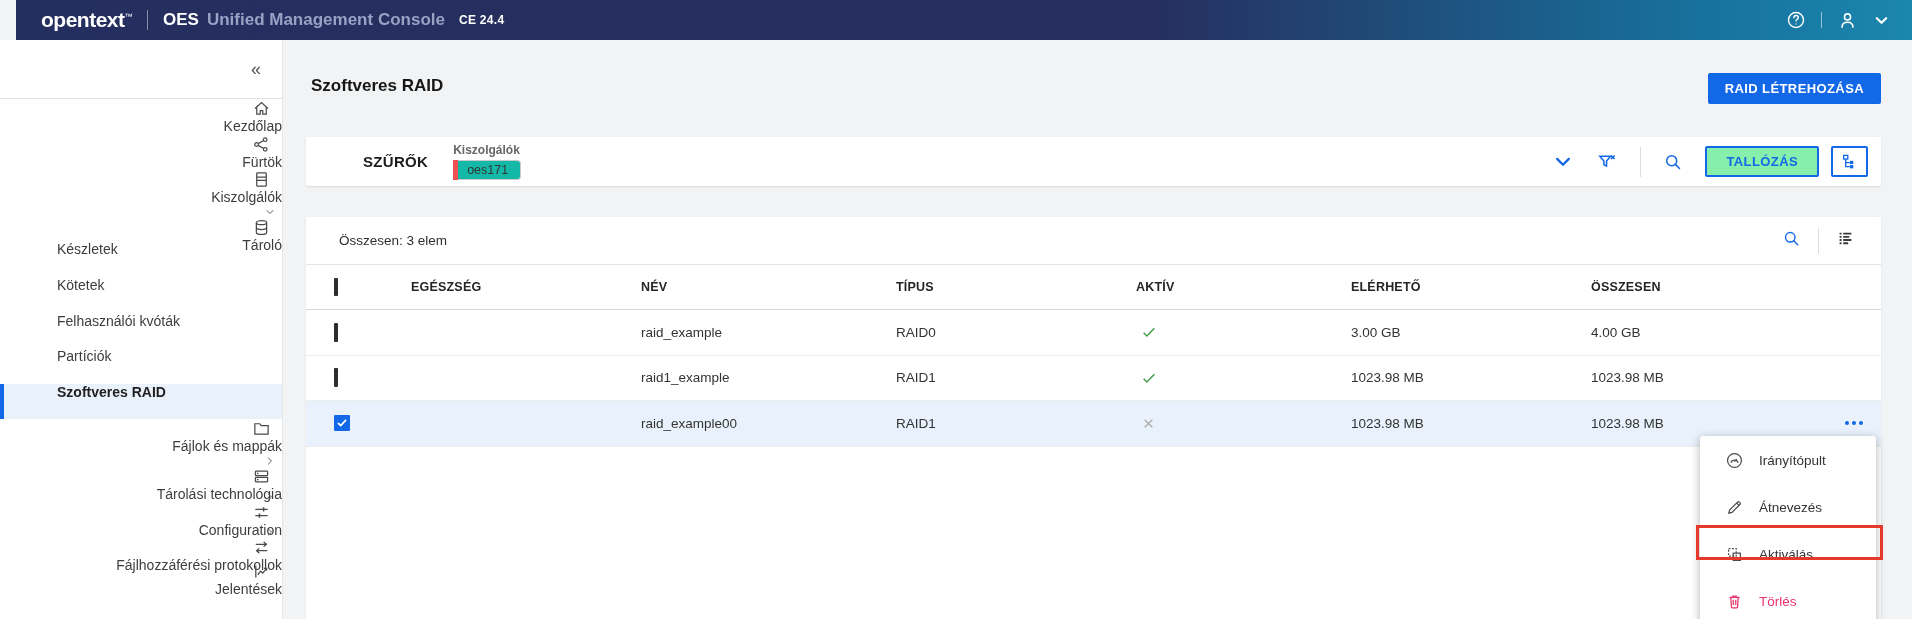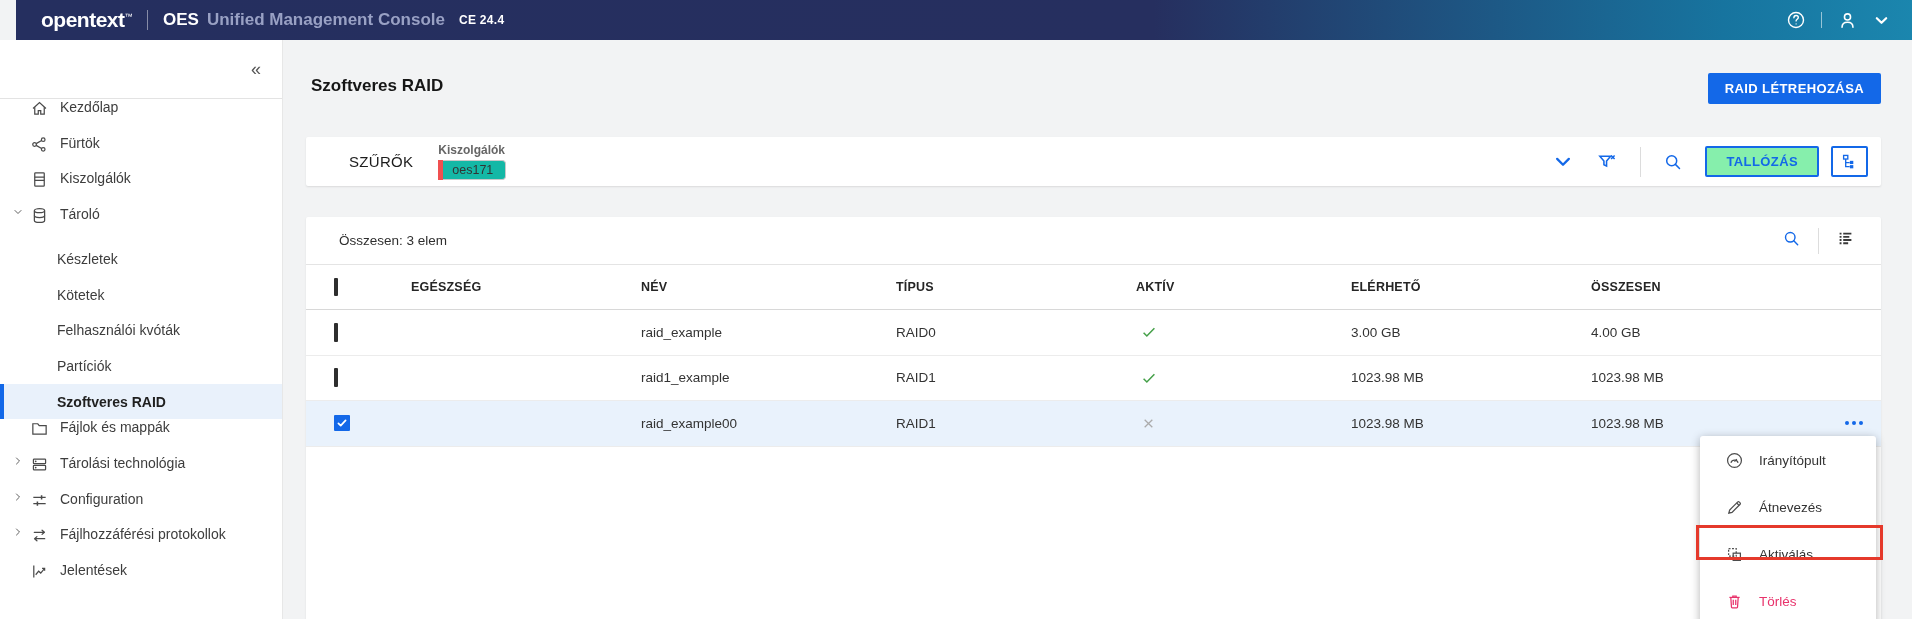--- a/index.html
+++ b/index.html
@@ -15,38 +15,38 @@
   .prod { font-size:17px; font-weight:bold; }
   .prod-name { font-size:17px; font-weight:bold; color:#99a1c4; margin-left:8px; }
   .ver { font-size:12px; font-weight:bold; margin-left:14px; letter-spacing:.3px; }
   .header-right { margin-left:auto; display:flex; align-items:center; gap:15px; margin-right:22px; }
   .hsep2 { width:1px; height:16px; background:rgba(255,255,255,.55); }
   .hicon svg { display:block; }
 
   
   .sidebar { position:absolute; top:40px; left:0; width:283px; bottom:0; background:#fff; border-right:1px solid #e7e7e7; z-index:5; }
   .side-top { height:59px; border-bottom:1px solid #e3e3e3; display:flex; align-items:center; justify-content:flex-end; padding-right:21px; color:#555; font-size:18px; }
-  .nav-item { height:35.6px; display:flex; align-items:flex-start; font-size:14px; color:#3d3d3d; cursor:pointer; }
+  .nav-item { height:35.6px; display:flex; align-items:flex-end; font-size:14px; color:#3d3d3d; cursor:pointer;flex-direction:column; }
   .chev-slot { width:24px; margin-left:6px; display:flex; justify-content:center; align-items:center; flex:none; }
   .icon-slot { width:30px; display:flex; align-items:center; flex:none; }
   .nav-item .label { white-space:nowrap; }
-  .nav-child { height:35.6px; display:flex; align-items:center; padding-left:57px; font-size:14px; color:#3d3d3d; cursor:pointer; }
+  .nav-child { height:35.6px; display:flex; align-items:flex-start; padding-left:57px; font-size:14px; color:#3d3d3d; cursor:pointer; }
   .nav-child.selected { background:#e9f1fb; border-left:4px solid #1368e8; padding-left:53px; font-weight:bold; color:#1f1f1f; }
   .nav-icon { stroke:#4a4a4a; fill:none; stroke-width:1.3; }
   .chev-icon { stroke:#5a5a5a; fill:none; stroke-width:1.6; }
 
   
   .main { position:absolute; left:284px; top:40px; right:0; bottom:0; background:#f2f3f4; }
   .page-title { position:absolute; left:27px; top:36px; font-size:17px; font-weight:bold; color:#161616; }
   .create-btn { position:absolute; right:31px; top:33px; height:31px; background:#1368e8; color:#fff; border:none; border-radius:2px;
     font-family:"Liberation Sans",sans-serif; font-size:13px; font-weight:bold; letter-spacing:.4px; padding:0 17px; cursor:pointer; }
 
   .filter-card { position:absolute; left:22px; right:31px; top:97px; height:49px; background:#fff; border-radius:2px;
     box-shadow:0 1px 2px rgba(0,0,0,.1); display:flex; align-items:center; }
-  .szurok { margin-left:43px; font-size:15px; font-weight:normal; color:#1c1c1c; letter-spacing:.3px; }
+  .szurok { margin-left:57px; font-size:15px; font-weight:bold; color:#1c1c1c; letter-spacing:.3px; }
   .filter-group { margin-left:25px; display:flex; flex-direction:column; justify-content:center; }
   .fg-label { font-size:12px; font-weight:bold; color:#666; }
   .chip-row { margin-top:3px; display:flex; align-items:center; }
   .chip-bar { width:5px; height:20px; background:#f05050; flex:none; }
   .chip-box { height:20px; border:1px solid #c9c9c9; border-left:none; border-radius:0 4px 4px 0; display:flex; align-items:center;
     padding:0 12px 0 9px; font-size:12.5px; color:#333; background:#14b8a6; }
   .filter-right { margin-left:auto; display:flex; align-items:center; margin-right:13px; }
   .fr-gap { margin-right:22px; display:flex; align-items:center; cursor:pointer; }
   .vdiv { width:1px; height:30px; background:#dcdcdc; margin-right:22px; }
   .tallozas-btn { height:31px; border:2px solid #1368e8; background:#86efac; color:#1368e8; border-radius:2px;

